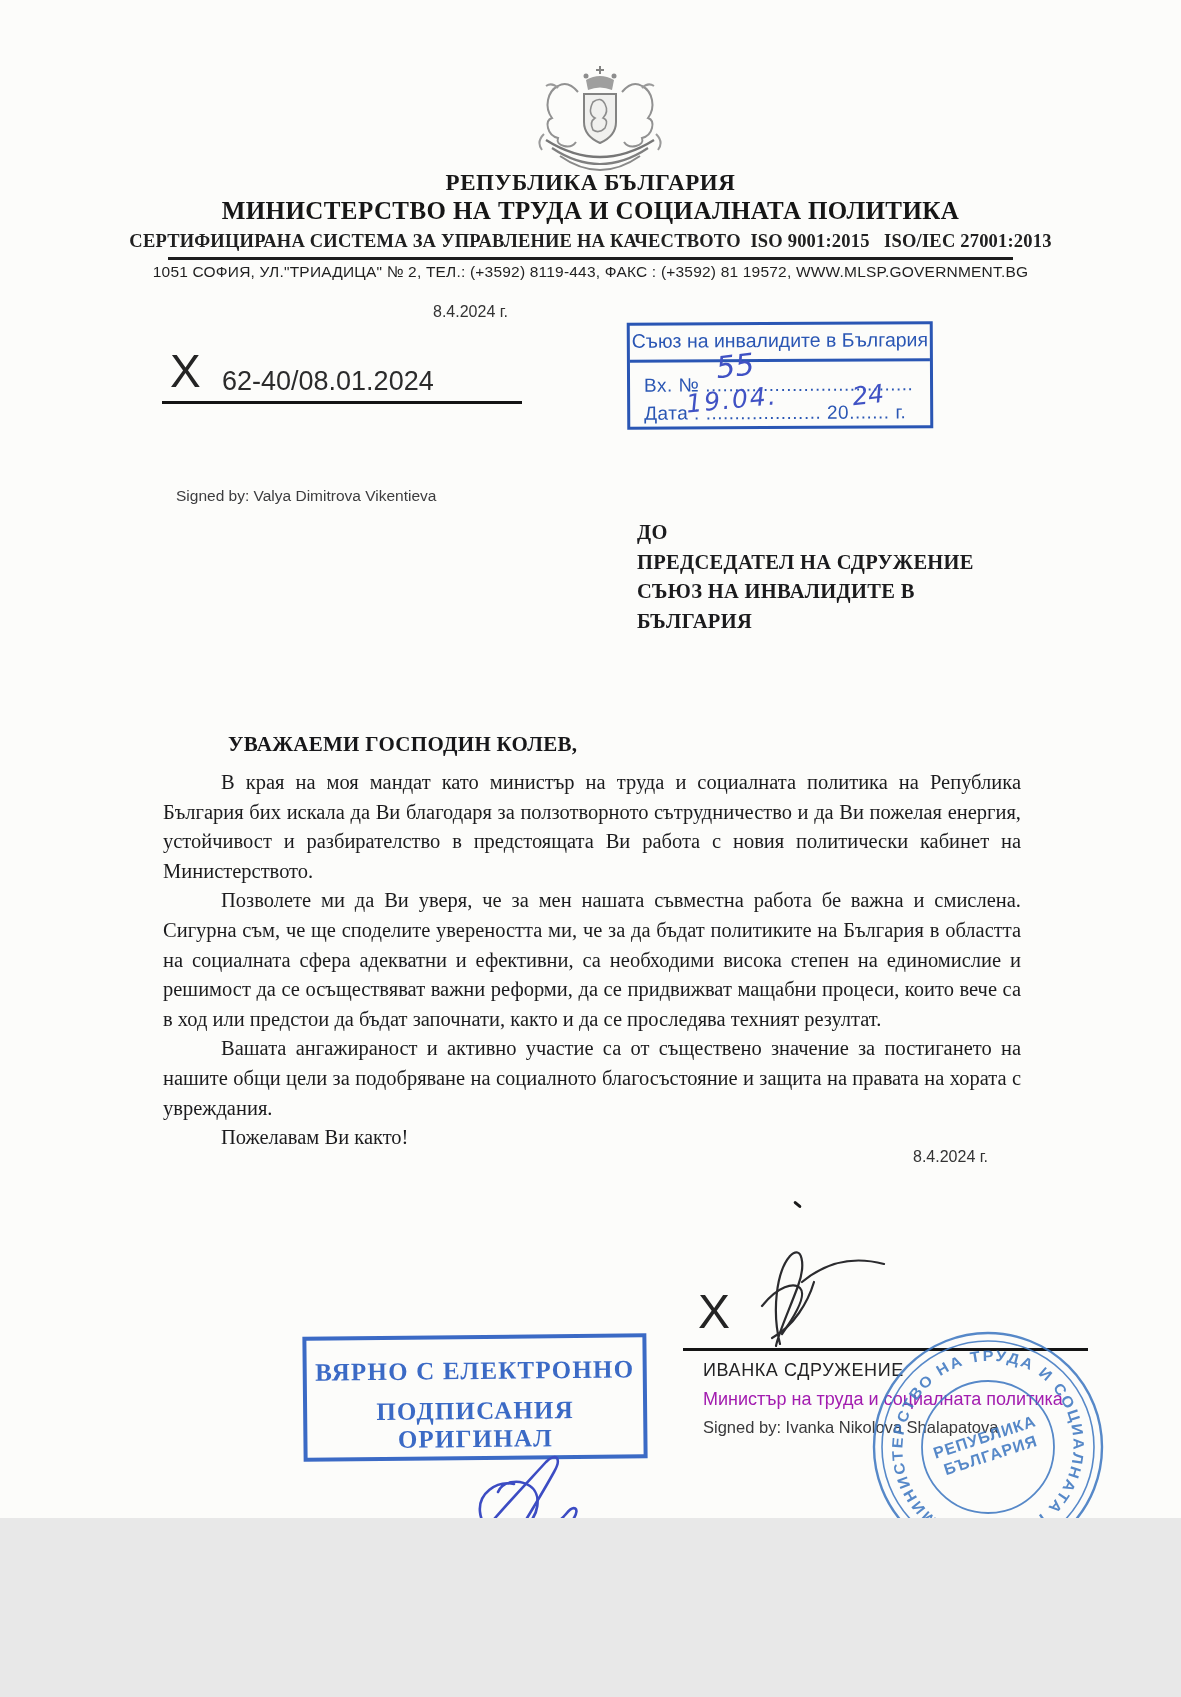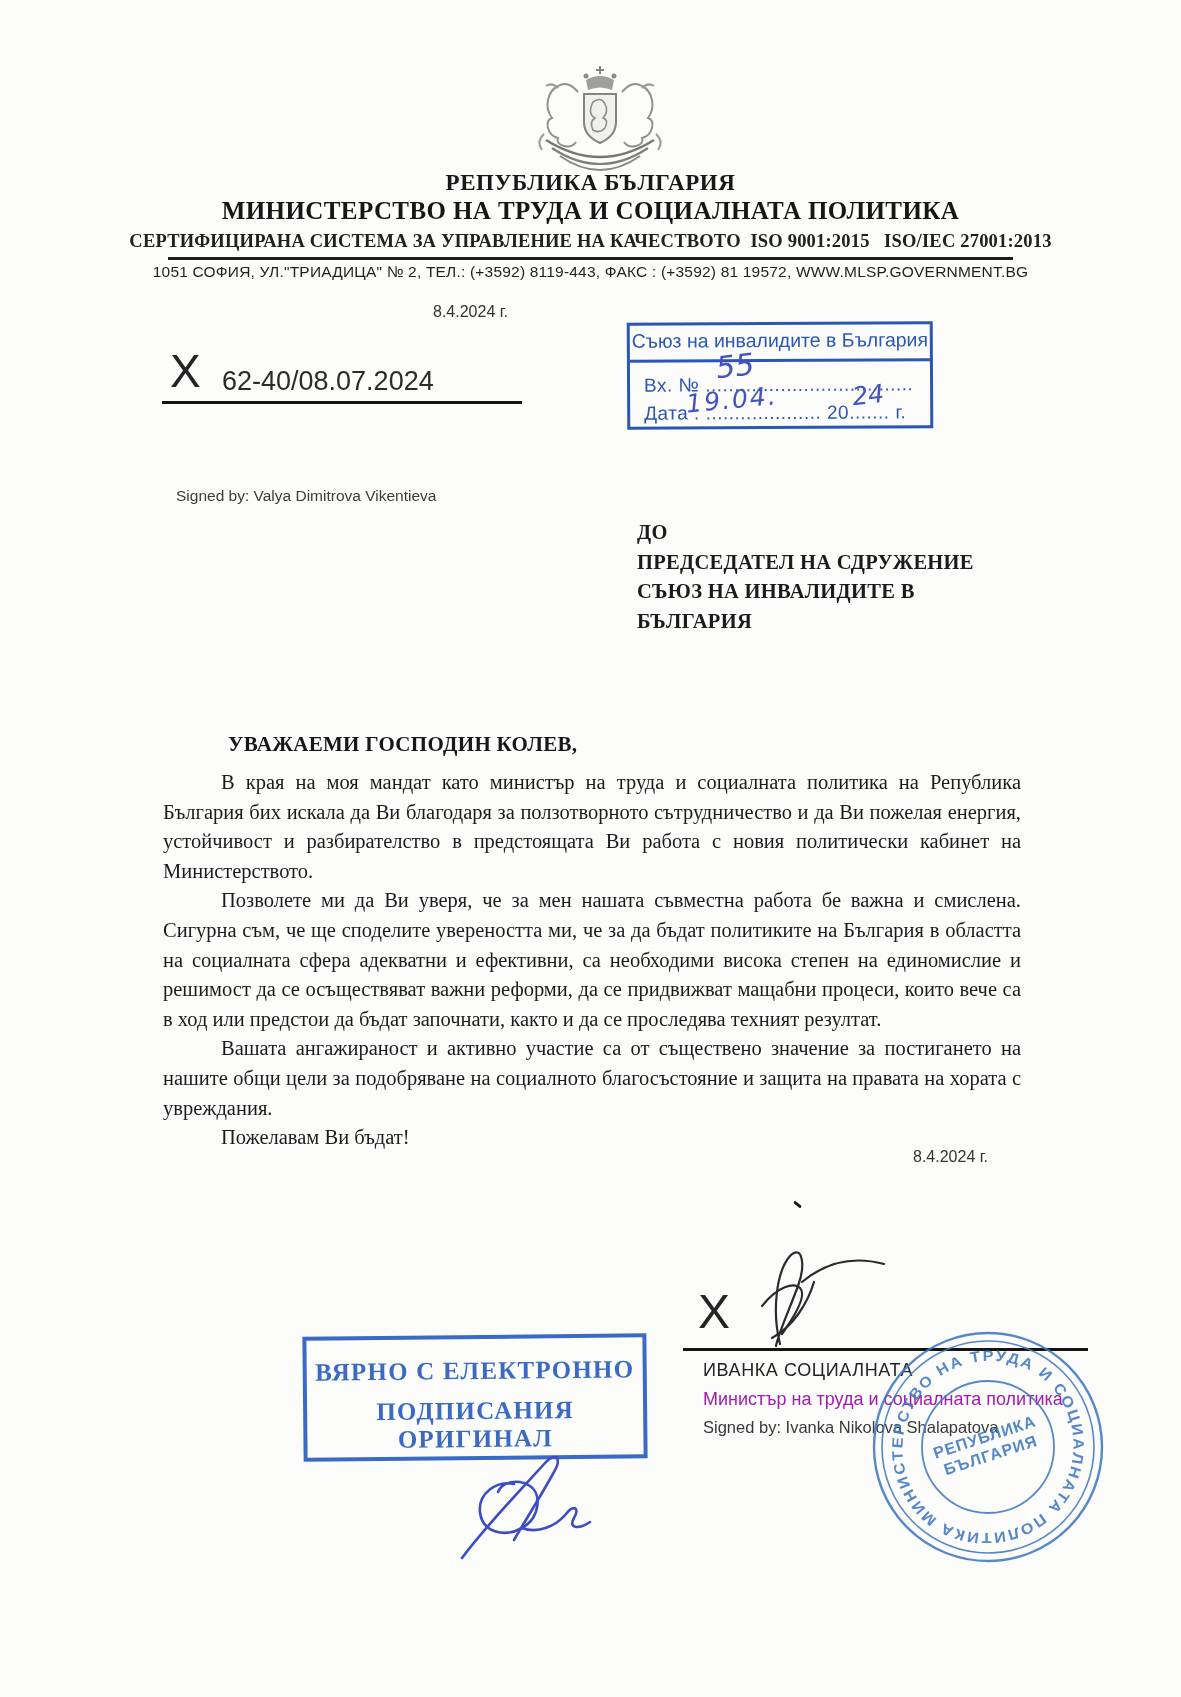--- a/index.html
+++ b/index.html
@@ -1,17 +1,17 @@
 <!DOCTYPE html>
 <html><head>
 <meta charset="utf-8">
 <style>
   html,body{margin:0;padding:0;background:#e8e8e8;}
   .page{
-    position:relative;width:1181px;height:1697px;margin:0 auto;
+    position:relative;width:1181px;height:1518px;margin:0 auto;
     background:#fcfcfa;overflow:hidden;
     font-family:"Liberation Serif",serif;color:#1c1c1e;
   }
   .abs{position:absolute;}
   .center{left:0;width:1181px;text-align:center;}
   .sans{font-family:"Liberation Sans",sans-serif;}
 
   
   .country{top:170px;font-size:23px;font-weight:bold;letter-spacing:.6px;color:#181818;}
   .ministry{top:197px;font-size:25px;font-weight:bold;letter-spacing:.4px;color:#161616;}
@@ -109,21 +109,21 @@
   </svg>
 
   <div class="abs center country">РЕПУБЛИКА БЪЛГАРИЯ</div>
   <div class="abs center ministry">МИНИСТЕРСТВО НА ТРУДА И СОЦИАЛНАТА ПОЛИТИКА</div>
   <div class="abs center cert">СЕРТИФИЦИРАНА СИСТЕМА ЗА УПРАВЛЕНИЕ НА КАЧЕСТВОТО&nbsp; ISO 9001:2015&nbsp;&nbsp; ISO/IEC 27001:2013</div>
   <div class="abs rule-header"></div>
   <div class="abs center address sans">1051 СОФИЯ, УЛ."ТРИАДИЦА" № 2, ТЕЛ.: (+3592) 8119-443, ФАКС : (+3592) 81 19572, WWW.MLSP.GOVERNMENT.BG</div>
 
   <div class="abs date-top sans">8.4.2024 г.</div>
   <div class="abs ref-x sans">X</div>
-  <div class="abs ref-num sans">62-40/08.07.2024</div>
+  <div class="abs ref-num sans">62-40/08.01.2024</div>
   <div class="abs rule-ref"></div>
   <div class="abs signed-top sans">Signed by: Valya Dimitrova Vikentieva</div>
 
   <div class="abs stamp-box">
     <div class="stamp-title">Съюз на инвалидите в България</div>
     <div class="stamp-title-rule"></div>
     <div class="stamp-row1"><span>Вх. №</span> <span>....................................</span></div>
     <div class="stamp-row2"><span>Дата :</span> <span>....................</span> <span>20</span><span>.......</span> <span>г.</span></div>
     <div class="abs hand hand-55">55</div>
     <div class="abs hand hand-1904">19.04.</div>
@@ -135,39 +135,39 @@
     <div>ПРЕДСЕДАТЕЛ НА СДРУЖЕНИЕ</div>
     <div>СЪЮЗ НА ИНВАЛИДИТЕ В</div>
     <div>БЪЛГАРИЯ</div>
   </div>
 
   <div class="abs salutation">УВАЖАЕМИ ГОСПОДИН КОЛЕВ,</div>
   <div class="abs letter-body">
     <p>В края на моя мандат като министър на труда и социалната политика на Република България бих искала да Ви благодаря за ползотворното сътрудничество и да Ви пожелая енергия, устойчивост и разбирателство в предстоящата Ви работа с новия политически кабинет на Министерството.</p>
     <p>Позволете ми да Ви уверя, че за мен нашата съвместна работа бе важна и смислена. Сигурна съм, че ще споделите увереността ми, че за да бъдат политиките на България в областта на социалната сфера адекватни и ефективни, са необходими висока степен на единомислие и решимост да се осъществяват важни реформи, да се придвижват мащабни процеси, които вече са в ход или предстои да бъдат започнати, както и да се проследява техният резултат.</p>
     <p>Вашата ангажираност и активно участие са от съществено значение за постигането на нашите общи цели за подобряване на социалното благосъстояние и защита на правата на хората с увреждания.</p>
-    <p>Пожелавам Ви бъдат!</p>
+    <p>Пожелавам Ви както!</p>
   </div>
 
   <div class="abs date-bottom sans">8.4.2024 г.</div>
   <div class="abs sig-x sans">X</div>
 
   <div class="abs ink-speck"></div>
 
   <svg class="abs scribble-black" width="150" height="112" viewBox="0 0 150 112">
     <g fill="none" stroke="#2b2b2e" stroke-width="2.2" stroke-linecap="round">
       <path d="M 38,102 C 30,70 34,30 48,14 C 60,2 64,22 56,44 C 48,66 36,92 34,104"></path>
       <path d="M 20,64 C 36,44 52,40 58,46 C 66,54 50,78 40,92"></path>
       <path d="M 30,96 C 52,84 66,60 72,40"></path>
       <path d="M 60,40 C 84,20 112,14 142,22"></path>
     </g>
   </svg>
 
   <div class="abs rule-sig"></div>
-  <div class="abs sig-name sans">ИВАНКА СОЦИАЛНАТА</div>
+  <div class="abs sig-name sans">ИВАНКА СДРУЖЕНИЕ</div>
   <div class="abs sig-title sans">Министър на труда и социалната политика</div>
   <div class="abs sig-signedby sans">Signed by: Ivanka Nikolova Shalapatova</div>
 
   <div class="abs cert-stamp">
     <div class="l1">ВЯРНО С ЕЛЕКТРОННО</div>
     <div class="l2">ПОДПИСАНИЯ ОРИГИНАЛ</div>
   </div>
 
   <svg class="abs scribble-blue" width="170" height="130" viewBox="0 0 170 130">
     <g fill="none" stroke="#3c4cc3" stroke-width="2.6" stroke-linecap="round">

